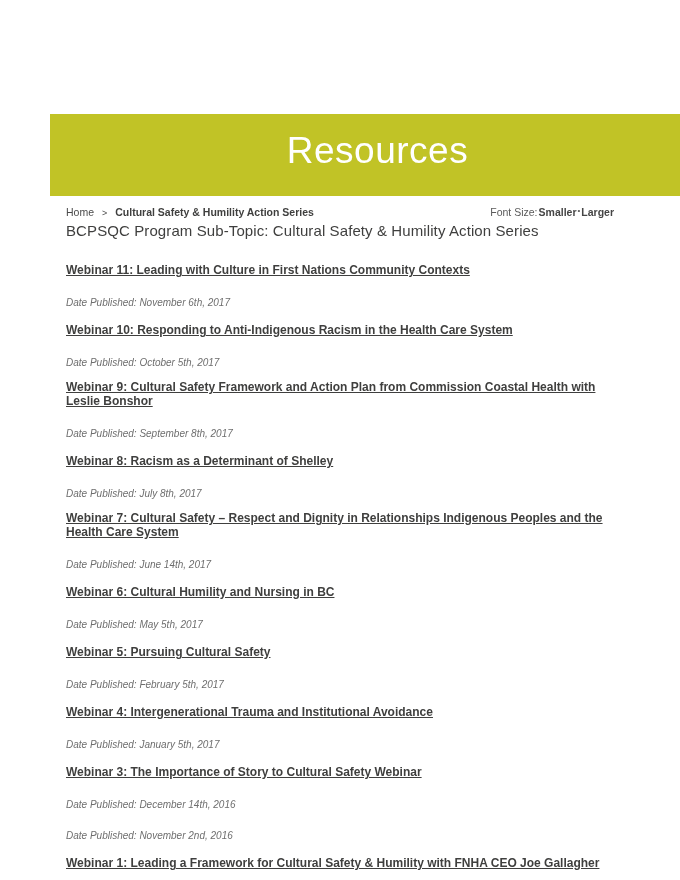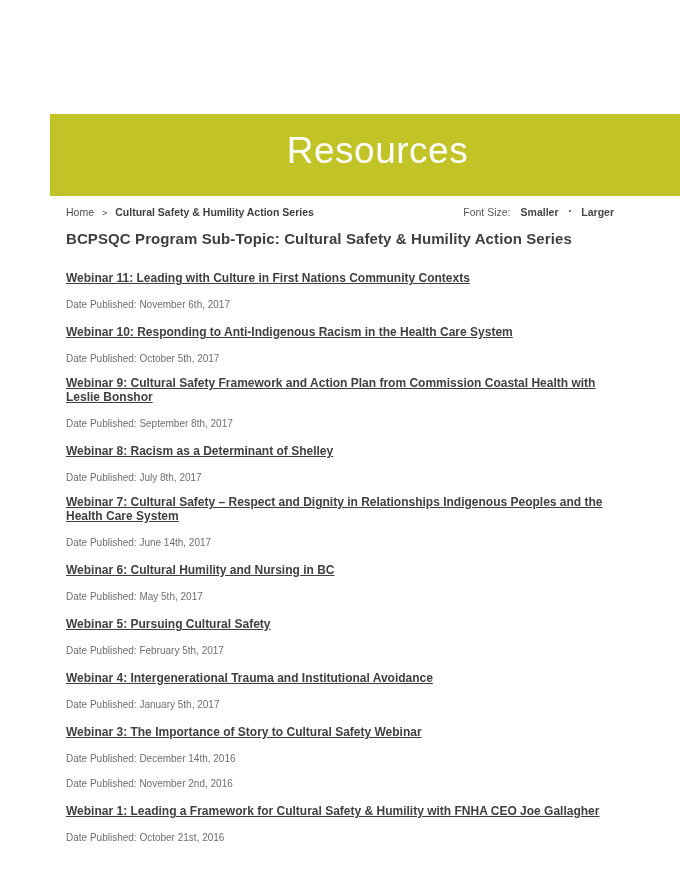--- a/index.html
+++ b/index.html
@@ -34,46 +34,47 @@
     margin-top: 10px;
     font-size: 10.5px;
     color: #4a4a4a;
   }
   .breadcrumb { display: flex; gap: 8px; align-items: baseline; }
   .breadcrumb-home {
     color: #4a4a4a; cursor: pointer;
   }
   .crumb-sep { font-size: 9px; color: #4a4a4a; }
   .breadcrumb-current { font-weight: 600; color: #3f3f3e; }
-  .font-size-controls { display: flex; gap: 10px; align-items: flex-start; color: #5a5a5a; }
+  .font-size-controls { display: flex; gap: 1px; align-items: flex-start; color: #5a5a5a; }
   .fs-link { font-weight: 600; color: #454545; cursor: pointer; text-decoration: none; }
   .fs-dot { font-size: 8px; color: #5a5a5a; }
   .page-title {
-    margin-top: 12px;
+    margin-top: 4px;
     font-size: 15px;
-    font-weight: 700;
+    font-weight: 400;
     color: #3f3f3e;
     letter-spacing: 0.1px;
   }
   .webinar-list { margin-top: 21px; }
   .webinar-item { margin-bottom: 11px; }
   .webinar-link {
     display: inline-block;
     font-size: 12px;
     font-weight: 700;
     color: #3f3f3e;
     text-decoration: underline;
     line-height: 14px;
     cursor: pointer;
   }
   .webinar-date {
     font-size: 10px;
     color: #6e6e6e;
     line-height: 13px;
-    margin-top: 12px;
+    margin-top: 18px;
+    font-style: italic;
   }
 </style>
 </head>
 <body>
 
 <div class="banner">
   <div class="banner-title">Resources</div>
 </div>
 
 <div class="content">

